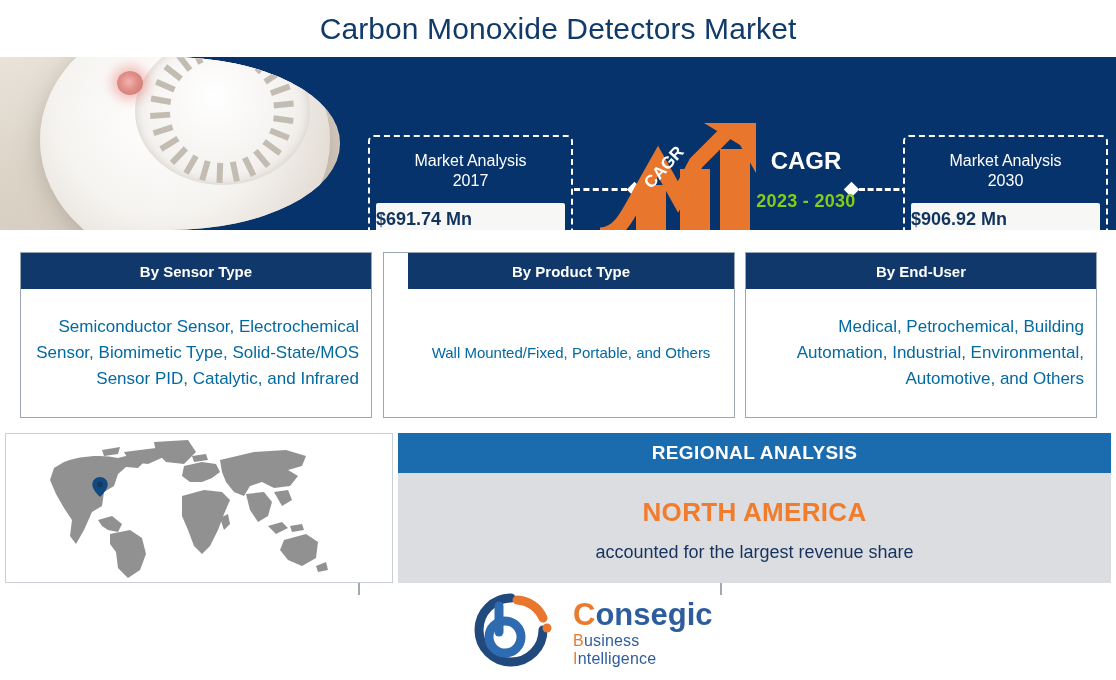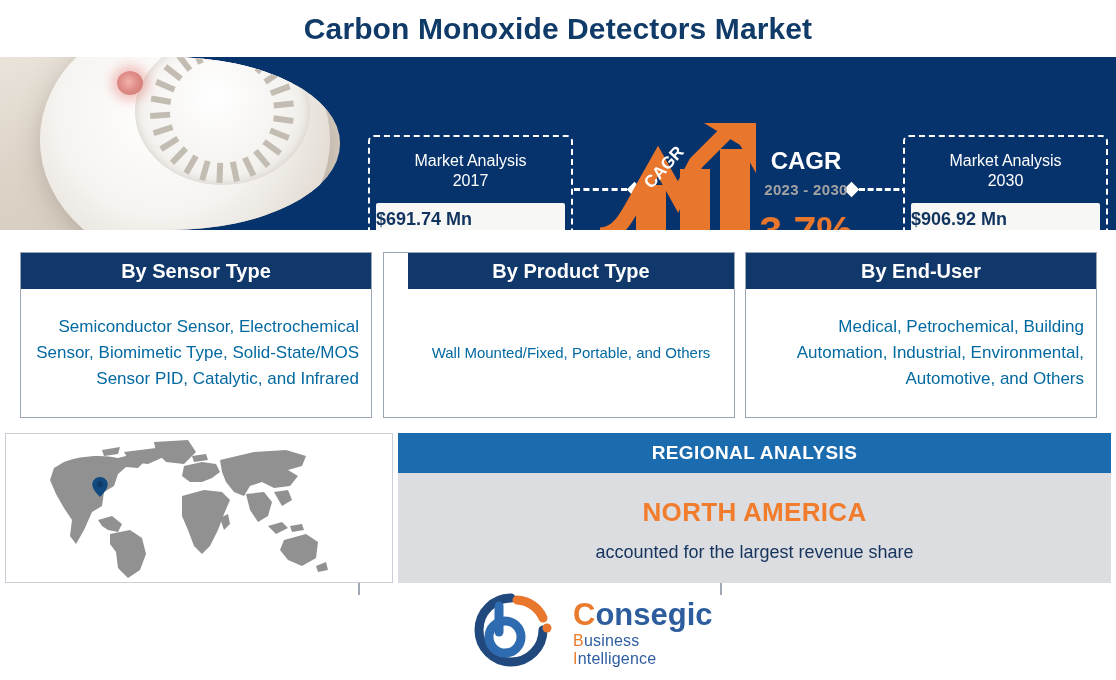--- a/index.html
+++ b/index.html
@@ -11,21 +11,21 @@
     position:relative;
   }
 
   
   .title-bar{
     position:absolute;left:0;top:0;width:1116px;height:57px;
     display:flex;align-items:center;justify-content:center;
     background:#ffffff;
   }
   .title-bar .title{
-    font-size:30px;font-weight:bold;color:#103a68;letter-spacing:.1px;
+    font-size:30px;font-weight:normal;color:#103a68;letter-spacing:.1px;
   }
 
   
   .banner{
     position:absolute;left:0;top:57px;width:1116px;height:173px;
     background:#06336b;overflow:hidden;
   }
   
   .photo{
     position:absolute;left:0;top:0;width:340px;height:173px;
@@ -80,36 +80,36 @@
     width:11px;height:11px;background:#ffffff;transform:rotate(45deg);flex:0 0 auto;margin-left:2px;
   }
   .connector.left{left:574px;width:66px;}
   .connector.right{left:846px;width:62px;flex-direction:row;}
   .connector.right .diamond{margin-left:0;margin-right:2px;order:-1;}
 
   
   .cagr-graphic{position:absolute;left:596px;top:66px;width:168px;height:130px;}
   .cagr-text{position:absolute;left:752px;top:90px;width:108px;text-align:center;}
   .cagr-text .lbl{color:#ffffff;font-size:24px;font-weight:bold;line-height:28px;}
-  .cagr-text .range{color:#a3a3a3;font-size:15px;font-weight:bold;letter-spacing:.3px;margin-top:6px;}
+  .cagr-text .range{color:#84cc16;font-size:18px;font-weight:bold;letter-spacing:.3px;margin-top:16px;}
   .cagr-text .pct{color:#e8762c;font-size:41px;font-weight:bold;margin-top:10px;}
 
   
   .segments{position:absolute;left:0;top:252px;width:1116px;height:168px;}
   .seg{
     position:absolute;top:0;height:166px;
     border:1px solid #9aa6b4;background:#ffffff;box-sizing:border-box;
   }
   .seg.s1{left:20px;width:352px;}
   .seg.s2{left:383px;width:352px;padding-left:24px;}
   .seg.s3{left:745px;width:352px;}
   .seg-head{
     height:36px;background:#10386a;color:#ffffff;
     display:flex;align-items:center;justify-content:center;
-    font-size:20px;font-weight:bold;
+    font-size:15px;font-weight:bold;
   }
   .seg-body{
     height:128px;display:flex;align-items:center;justify-content:center;
     padding:0 12px;box-sizing:border-box;
     color:#0369a1;font-size:17px;line-height:26px;text-align:right;
   }
   .seg-body.small{font-size:15px;line-height:24px;}
   .chev{
     position:absolute;top:295px;width:30px;height:48px;pointer-events:none;
   }

